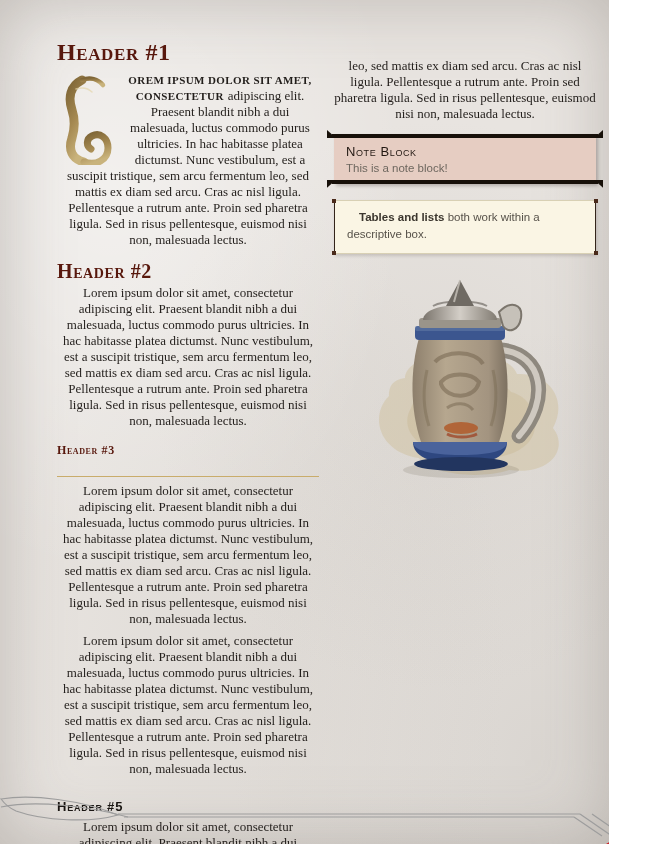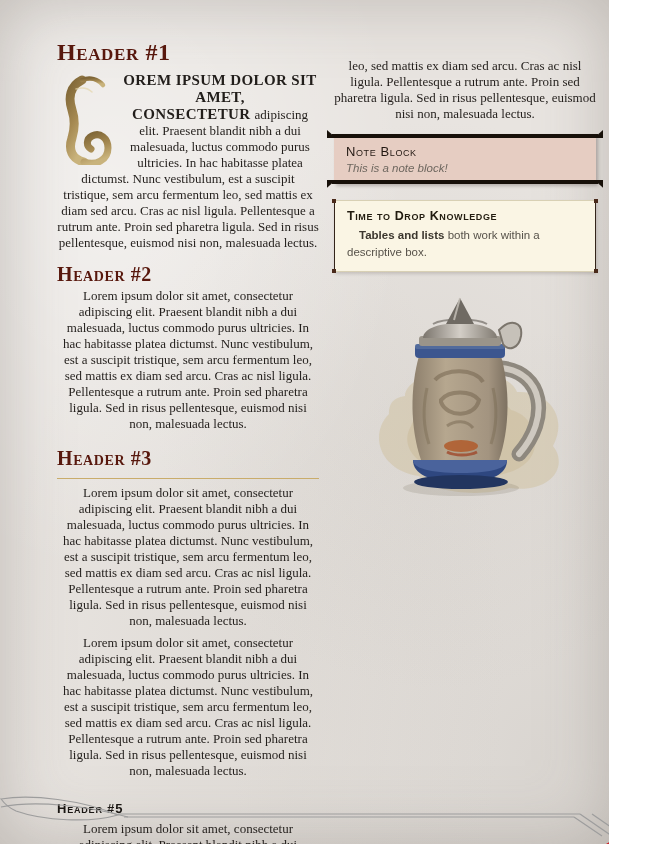--- a/index.html
+++ b/index.html
@@ -30,38 +30,38 @@
   }
   h1.hb,h2.hb,h3.hb,h4.hb{
     font-family:"Liberation Serif", serif;
     font-variant:small-caps;
     color:#58180d;
     font-weight:700;
     letter-spacing:.6px;
   }
   h1.hb{font-size:24px;margin:0 0 8px 0;line-height:1;}
   h2.hb{font-size:20px;margin:13px 0 4px 0;line-height:1;}
-  h3.hb{font-size:20px;margin:15px 0 6px 0;line-height:1.15;border-bottom:1.5px solid #c9ac6b;padding-bottom:8px;}
+  h3.hb{font-size:12px;margin:15px 0 6px 0;line-height:1.15;border-bottom:1.5px solid #c9ac6b;padding-bottom:18px;}
   h4.hb{font-size:13.5px;margin:13px 0 3px 0;line-height:1;}
   h5.hb{
     font-family:"Liberation Sans", sans-serif;
     font-variant:small-caps;
     font-weight:700;
     font-size:13px;letter-spacing:.8px;
     color:#1a1613;margin:23px 0 6px 0;line-height:1;
   }
 
   
   .dropcap{
     float:left;width:56px;height:90px;
     margin:3px 8px 0 0;
   }
   .lead-caps{
     text-transform:uppercase;
-    font-size:15px;letter-spacing:.4px;
+    font-size:11px;letter-spacing:.4px;
     font-weight:700;margin-right:4px;
   }
 
   
   .note{
     position:relative;
     margin:12px 0 16px 0;
     background:#e6cdc2;
     padding:9px 12px 8px 12px;
     box-shadow:2px 2px 3px rgba(60,50,45,.28);
@@ -75,21 +75,21 @@
   .note .wbl{bottom:-4px;left:-7px;clip-path:polygon(0 100%,0 0,100% 0);}
   .note .wbr{bottom:-4px;right:-7px;clip-path:polygon(100% 100%,0 0,100% 0);}
   .note-title{
     font-family:"Liberation Sans", sans-serif;
     font-variant:small-caps;font-weight:400;
     font-size:13px;letter-spacing:.6px;color:#221812;
     margin:2px 0 2px 0;line-height:1.1;
   }
   .note-body{
     font-family:"Liberation Sans", sans-serif;
-    font-size:11.5px;color:#6e675f;line-height:1.25;margin:0;font-style:italic;
+    font-size:11.5px;color:#6e675f;line-height:1.25;margin:0;
   }
 
   
   .knowledge{
     position:relative;
     background:#faf5e4;
     border-left:1.5px solid #33241a;
     border-right:1.5px solid #33241a;
     border-top:1px solid #d8d0b4;
     border-bottom:1px solid #d8d0b4;
@@ -171,21 +171,20 @@
       <div class="wing wbr"></div>
       <div class="note-title">Note Block</div>
       <p class="note-body">This is a note block!</p>
     </div>
 
     <div class="knowledge">
       <div class="dot dtl"></div>
       <div class="dot dtr"></div>
       <div class="dot dbl"></div>
       <div class="dot dbr"></div>
-      <div class="knowledge-title">Time to Drop Knowledge</div>
       <p class="knowledge-body knowledge-line2"><b>Tables and lists</b><span> both work within a descriptive box.</span></p>
     </div>
 
     <div class="stein-wrap">
       <svg viewBox="0 0 228 206" width="228" height="206" aria-hidden="true">
 
         <path d="M38,118 C18,138 28,174 68,180 C78,196 128,202 158,192 C200,198 218,170 202,150 C218,120 196,94 166,96 C160,80 130,74 114,82 C88,70 54,84 54,100 C40,102 38,110 38,118 Z" fill="#cdbd93" opacity="0.42"></path>
         <path d="M60,130 C48,150 66,172 96,174 C120,186 160,182 176,166 C192,150 184,120 160,114 C150,100 116,98 102,108 C80,104 66,116 60,130 Z" fill="#c2b083" opacity="0.30"></path>
 
         <ellipse cx="110" cy="192" rx="58" ry="8" fill="#5a503c" opacity="0.15"></ellipse>

